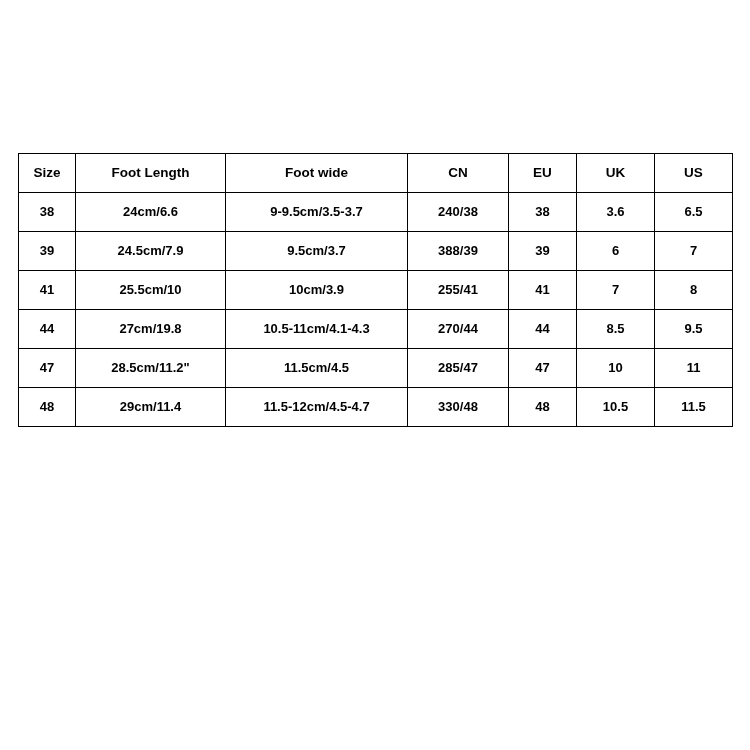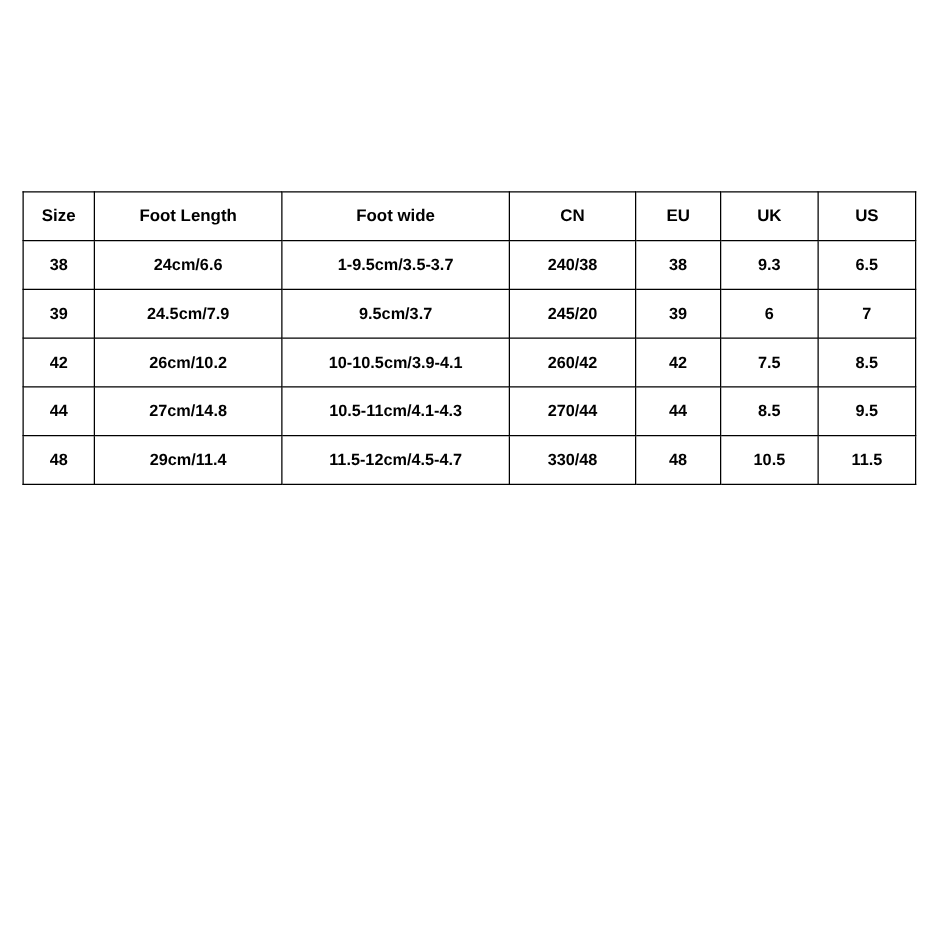--- a/index.html
+++ b/index.html
@@ -82,52 +82,61 @@
           <th>CN</th>
           <th>EU</th>
           <th>UK</th>
           <th>US</th>
         </tr>
       </thead>
       <tbody>
         <tr>
           <td>38</td>
           <td>24cm/6.6</td>
-          <td>1-9.5cm/3.5-3.7</td>
+          <td>9-9.5cm/3.5-3.7</td>
           <td>240/38</td>
           <td>38</td>
-          <td>9.3</td>
+          <td>3.6</td>
           <td>6.5</td>
         </tr>
         <tr>
           <td>39</td>
           <td>24.5cm/7.9</td>
           <td>9.5cm/3.7</td>
-          <td>245/20</td>
+          <td>388/39</td>
           <td>39</td>
           <td>6</td>
           <td>7</td>
         </tr>
         <tr>
-          <td>42</td>
-          <td>26cm/10.2</td>
-          <td>10-10.5cm/3.9-4.1</td>
-          <td>260/42</td>
-          <td>42</td>
-          <td>7.5</td>
-          <td>8.5</td>
+          <td>41</td>
+          <td>25.5cm/10</td>
+          <td>10cm/3.9</td>
+          <td>255/41</td>
+          <td>41</td>
+          <td>7</td>
+          <td>8</td>
         </tr>
         <tr>
           <td>44</td>
-          <td>27cm/14.8</td>
+          <td>27cm/19.8</td>
           <td>10.5-11cm/4.1-4.3</td>
           <td>270/44</td>
           <td>44</td>
           <td>8.5</td>
           <td>9.5</td>
+        </tr>
+        <tr>
+          <td>47</td>
+          <td>28.5cm/11.2"</td>
+          <td>11.5cm/4.5</td>
+          <td>285/47</td>
+          <td>47</td>
+          <td>10</td>
+          <td>11</td>
         </tr>
         <tr>
           <td>48</td>
           <td>29cm/11.4</td>
           <td>11.5-12cm/4.5-4.7</td>
           <td>330/48</td>
           <td>48</td>
           <td>10.5</td>
           <td>11.5</td>
         </tr>

